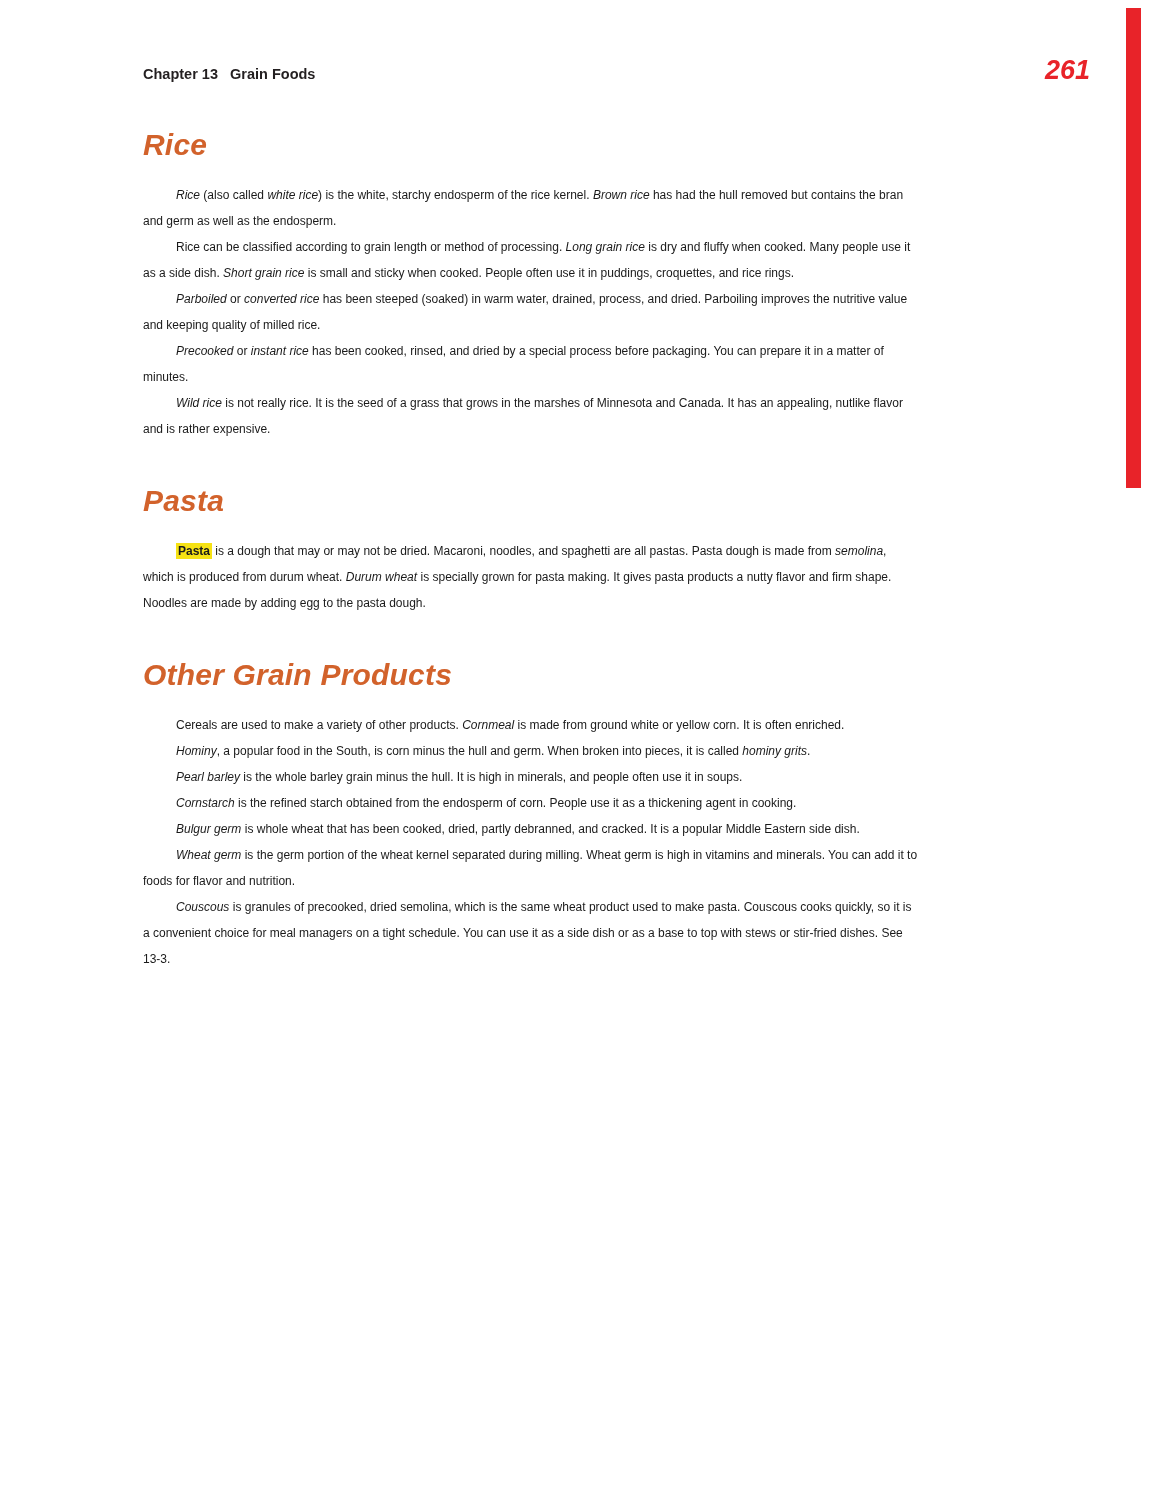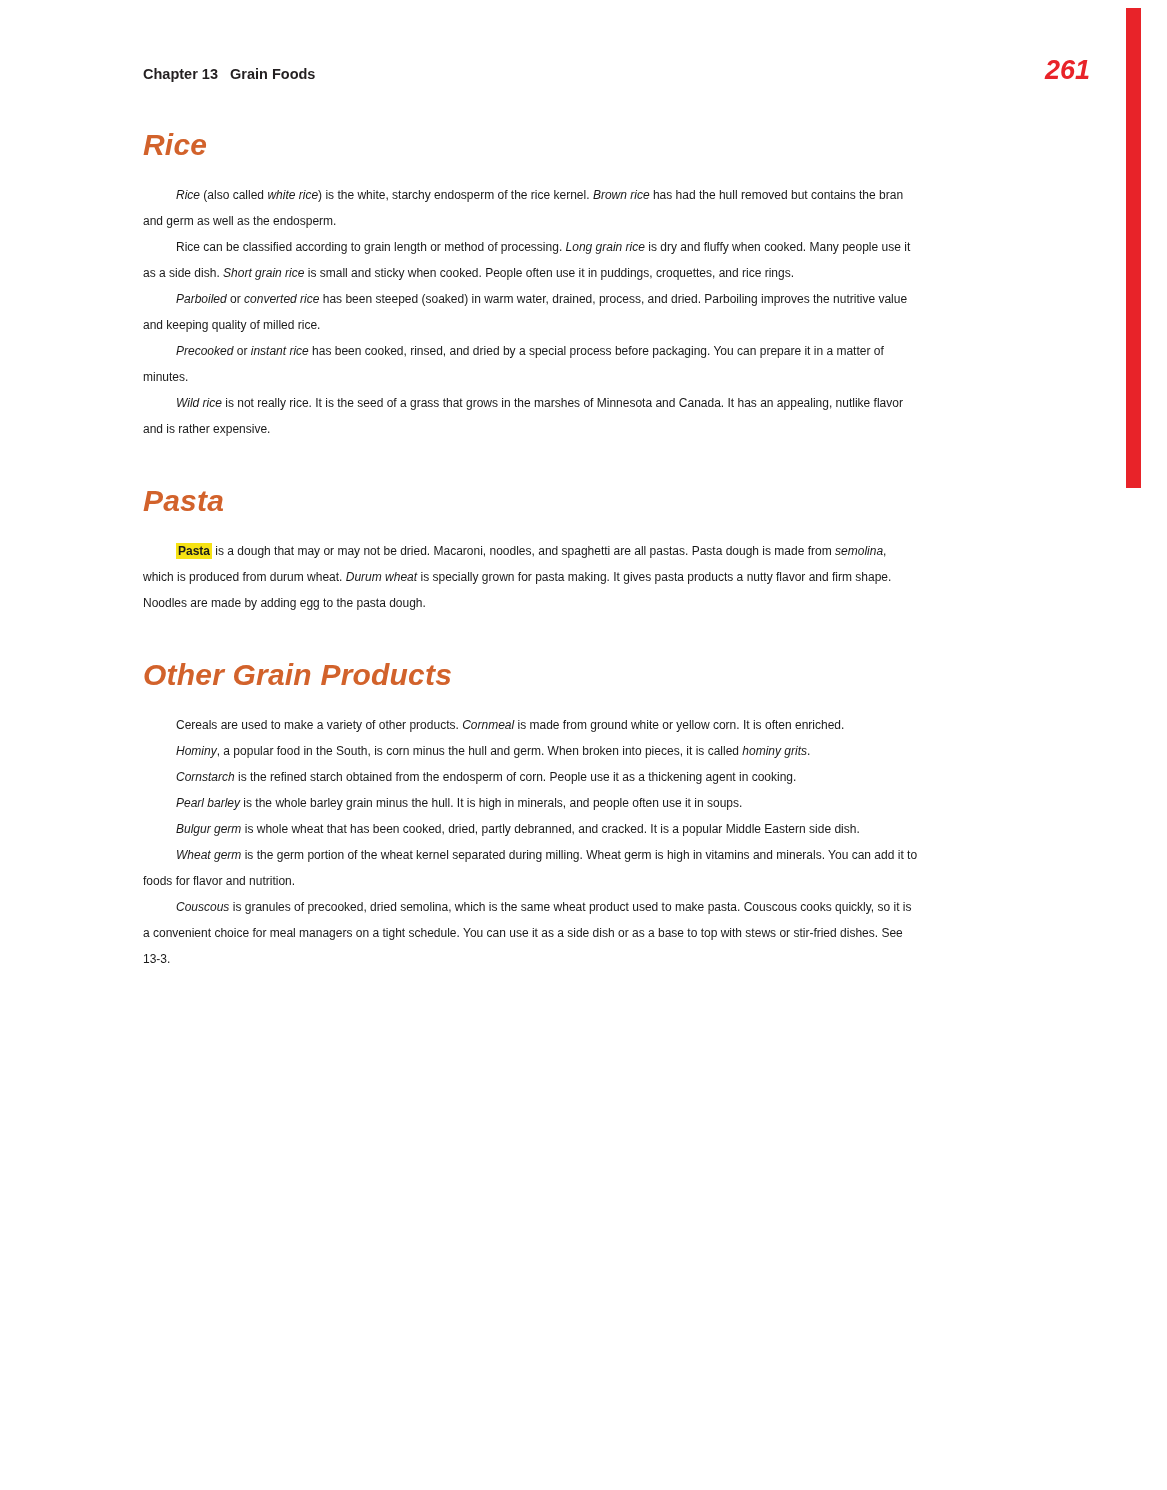--- a/index.html
+++ b/index.html
@@ -86,19 +86,19 @@
       <p class="para"><span class="seg-i">Rice</span><span class="seg-n"> (also called </span><span class="seg-i">white rice</span><span class="seg-n">) is the white, starchy endosperm of the rice kernel. </span><span class="seg-i">Brown rice</span><span class="seg-n"> has had the hull removed but contains the bran and germ as well as the endosperm.</span></p>
       <p class="para"><span class="seg-n">Rice can be classified according to grain length or method of processing. </span><span class="seg-i">Long grain rice</span><span class="seg-n"> is dry and fluffy when cooked. Many people use it as a side dish. </span><span class="seg-i">Short grain rice</span><span class="seg-n"> is small and sticky when cooked. People often use it in puddings, croquettes, and rice rings.</span></p>
       <p class="para"><span class="seg-i">Parboiled</span><span class="seg-n"> or </span><span class="seg-i">converted rice</span><span class="seg-n"> has been steeped (soaked) in warm water, drained, process, and dried. Parboiling improves the nutritive value and keeping quality of milled rice.</span></p>
       <p class="para"><span class="seg-i">Precooked</span><span class="seg-n"> or </span><span class="seg-i">instant rice</span><span class="seg-n"> has been cooked, rinsed, and dried by a special process before packaging. You can prepare it in a matter of minutes.</span></p>
       <p class="para"><span class="seg-i">Wild rice</span><span class="seg-n"> is not really rice. It is the seed of a grass that grows in the marshes of Minnesota and Canada. It has an appealing, nutlike flavor and is rather expensive.</span></p>
       <h2 class="section-heading">Pasta</h2>
       <p class="para"><span class="seg-hb">Pasta</span><span class="seg-n"> is a dough that may or may not be dried. Macaroni, noodles, and spaghetti are all pastas. Pasta dough is made from </span><span class="seg-i">semolina</span><span class="seg-n">, which is produced from durum wheat. </span><span class="seg-i">Durum wheat</span><span class="seg-n"> is specially grown for pasta making. It gives pasta products a nutty flavor and firm shape. Noodles are made by adding egg to the pasta dough.</span></p>
       <h2 class="section-heading">Other Grain Products</h2>
       <p class="para"><span class="seg-n">Cereals are used to make a variety of other products. </span><span class="seg-i">Cornmeal</span><span class="seg-n"> is made from ground white or yellow corn. It is often enriched.</span></p>
       <p class="para"><span class="seg-i">Hominy</span><span class="seg-n">, a popular food in the South, is corn minus the hull and germ. When broken into pieces, it is called </span><span class="seg-i">hominy grits</span><span class="seg-n">.</span></p>
+      <p class="para"><span class="seg-i">Pearl barley</span><span class="seg-n"> is the whole barley grain minus the hull. It is high in minerals, and people often use it in soups.</span></p>
       <p class="para"><span class="seg-i">Cornstarch</span><span class="seg-n"> is the refined starch obtained from the endosperm of corn. People use it as a thickening agent in cooking.</span></p>
-      <p class="para"><span class="seg-i">Pearl barley</span><span class="seg-n"> is the whole barley grain minus the hull. It is high in minerals, and people often use it in soups.</span></p>
       <p class="para"><span class="seg-i">Bulgur germ</span><span class="seg-n"> is whole wheat that has been cooked, dried, partly debranned, and cracked. It is a popular Middle Eastern side dish.</span></p>
       <p class="para"><span class="seg-i">Wheat germ</span><span class="seg-n"> is the germ portion of the wheat kernel separated during milling. Wheat germ is high in vitamins and minerals. You can add it to foods for flavor and nutrition.</span></p>
       <p class="para"><span class="seg-i">Couscous</span><span class="seg-n"> is granules of precooked, dried semolina, which is the same wheat product used to make pasta. Couscous cooks quickly, so it is a convenient choice for meal managers on a tight schedule. You can use it as a side dish or as a base to top with stews or stir-fried dishes. See </span><span class="seg-b">13-3</span><span class="seg-n">.</span></p>
     </div>
 </div>
 
 </body></html>

